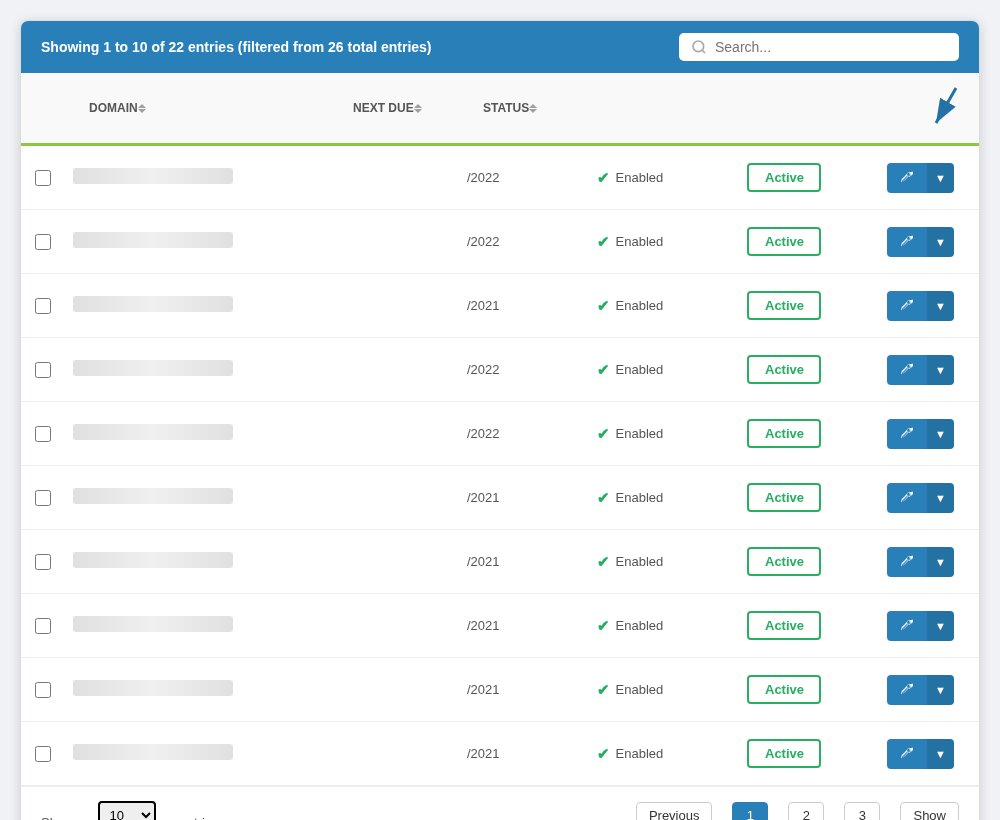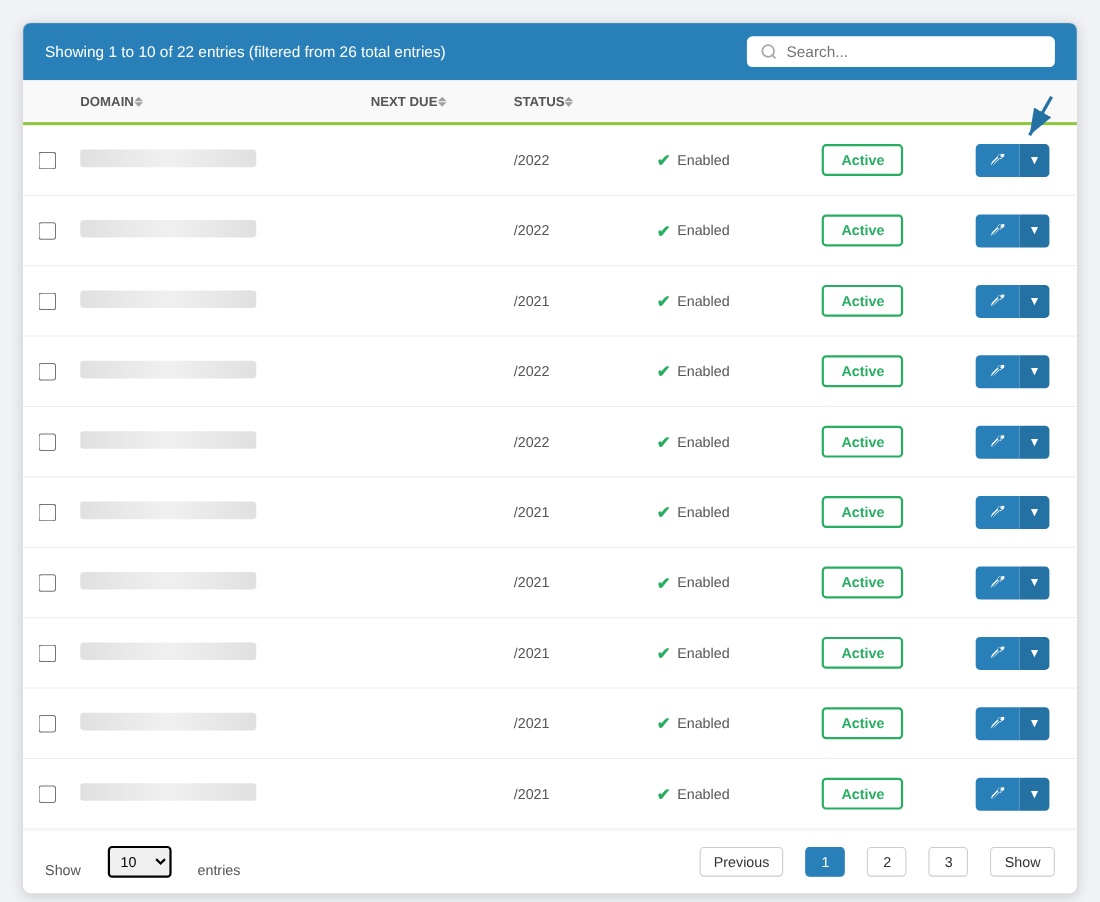--- a/index.html
+++ b/index.html
@@ -24,21 +24,21 @@
     .table-header-bar {
       background: #2980b9;
       padding: 12px 20px;
       display: flex;
       align-items: center;
       justify-content: space-between;
     }
     .entries-info {
       color: #fff;
       font-size: 14px;
-      font-weight: 400;
+      font-weight: 700;
     }
     .search-box {
       background: #fff;
       border-radius: 5px;
       padding: 6px 12px;
       display: flex;
       align-items: flex-start;
       gap: 8px;
       width: 280px;
     }
@@ -55,29 +55,30 @@
     }
     
     .col-headers {
       display: grid;
       grid-template-columns: 44px 1fr 130px 130px 150px 140px 100px;
       background: #f9f9f9;
       border-bottom: 3px solid #8dc63f;
       padding: 0;
     }
     .col-header {
-      padding: 12px 8px;
+      padding: 28px 8px;
       font-size: 12px;
       font-weight: 700;
       color: #555;
       text-transform: uppercase;
       display: flex;
       align-items: center;
       gap: 0;
       white-space: nowrap;
+      margin-left: 16px;
     }
     .sort-icon {
       display: inline-flex;
       flex-direction: column;
       gap: 1px;
       opacity: 0.6;
     }
     .sort-icon span {
       display: block;
       width: 0;

